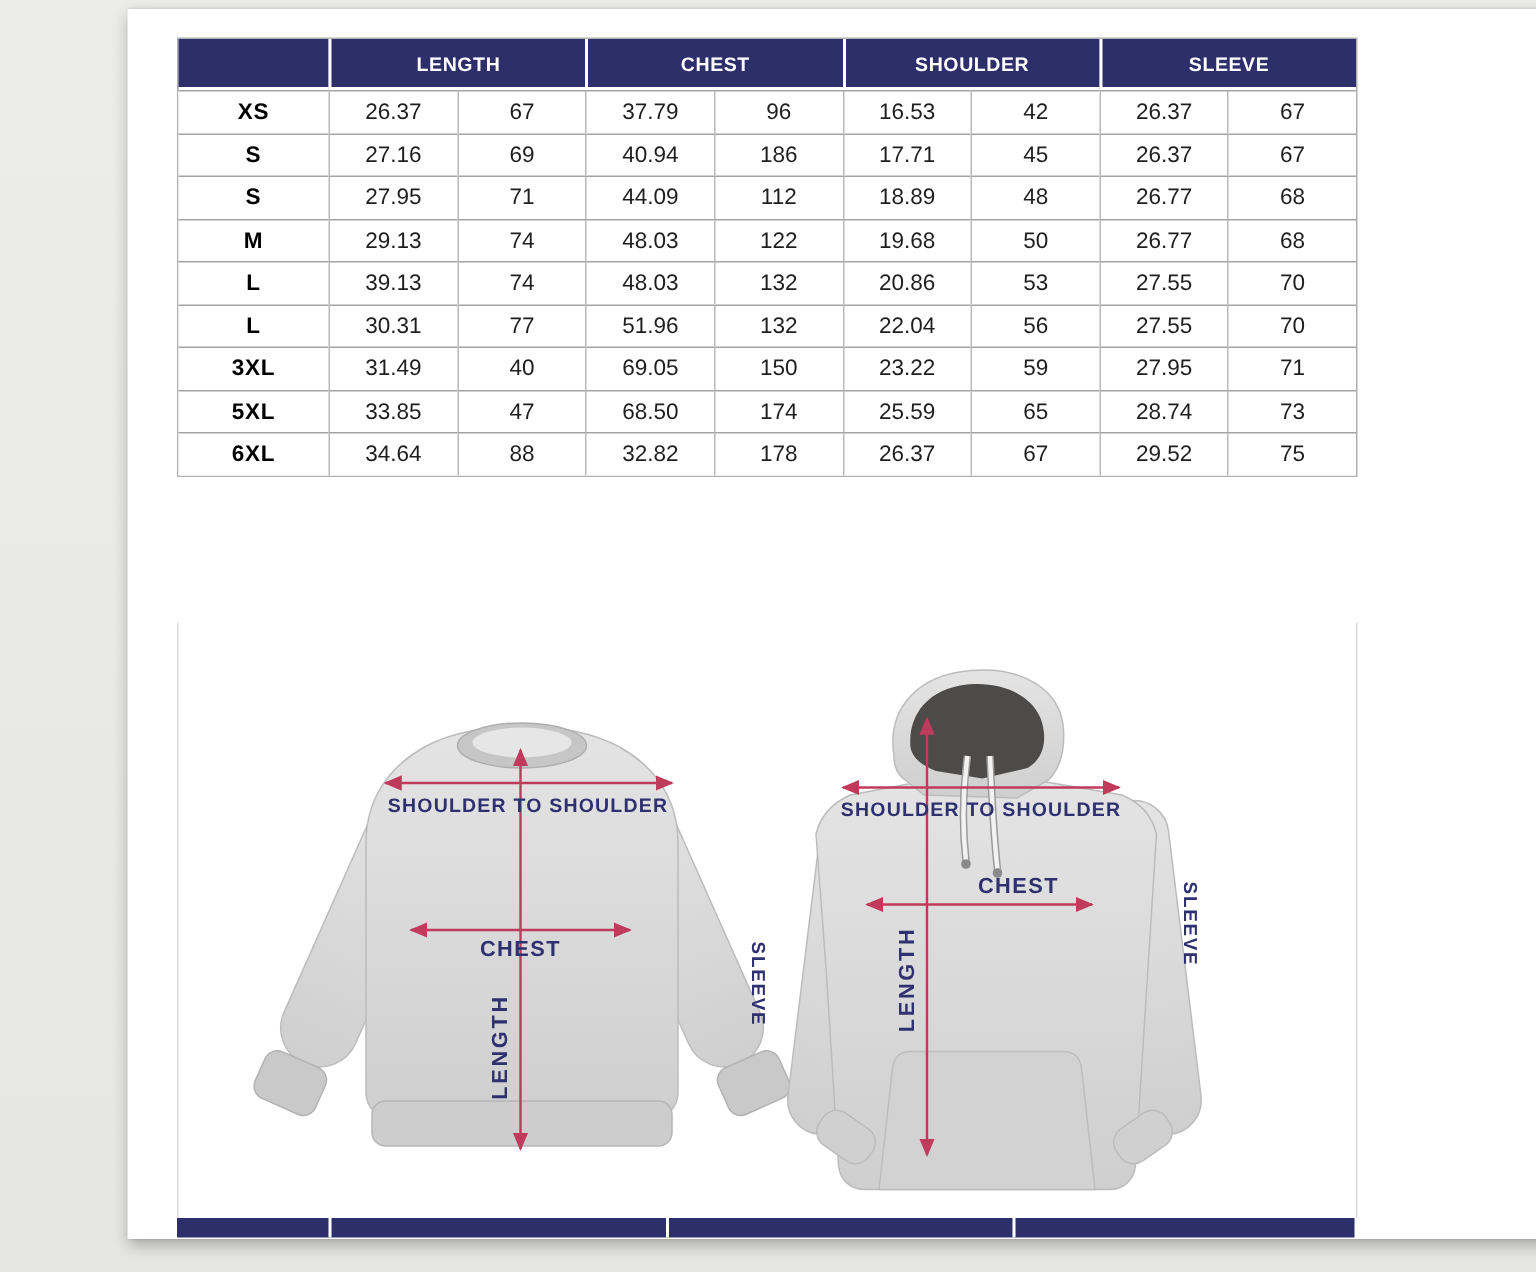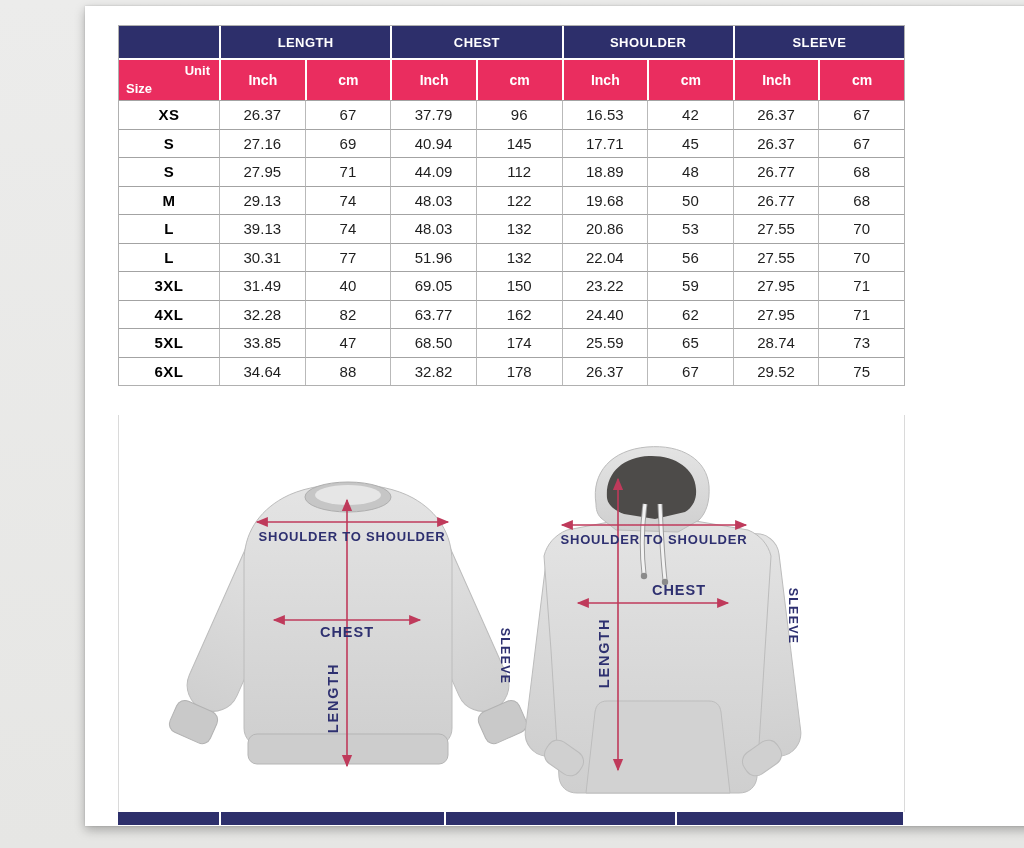--- a/index.html
+++ b/index.html
@@ -71,53 +71,39 @@
             <col>
         </colgroup>
         <thead>
           <tr class="grow" id="hrow1">
             <th></th>
           <th colspan="2">LENGTH</th>
               <th colspan="2">CHEST</th>
               <th colspan="2">SHOULDER</th>
               <th colspan="2">SLEEVE</th>
             </tr>
-          <tr class="urow" id="hrow2">
-            <th class="corner">
-              <span class="u">Unit</span>
-              <span class="s">Size</span>
-            </th>
-          <th>Inch</th>
-              <th>cm</th>
-              <th>Inch</th>
-              <th>cm</th>
-              <th>Inch</th>
-              <th>cm</th>
-              <th>Inch</th>
-              <th>cm</th>
-            </tr>
         </thead>
         <tbody id="tbody">
             <tr>
               <td class="size">XS</td>
               <td>26.37</td>
               <td>67</td>
               <td>37.79</td>
               <td>96</td>
               <td>16.53</td>
               <td>42</td>
               <td>26.37</td>
               <td>67</td>
             </tr>
             <tr>
               <td class="size">S</td>
               <td>27.16</td>
               <td>69</td>
               <td>40.94</td>
-              <td>145</td>
+              <td>186</td>
               <td>17.71</td>
               <td>45</td>
               <td>26.37</td>
               <td>67</td>
             </tr>
             <tr>
               <td class="size">S</td>
               <td>27.95</td>
               <td>71</td>
               <td>44.09</td>
@@ -161,31 +147,20 @@
               <td>70</td>
             </tr>
             <tr>
               <td class="size">3XL</td>
               <td>31.49</td>
               <td>40</td>
               <td>69.05</td>
               <td>150</td>
               <td>23.22</td>
               <td>59</td>
-              <td>27.95</td>
-              <td>71</td>
-            </tr>
-            <tr>
-              <td class="size">4XL</td>
-              <td>32.28</td>
-              <td>82</td>
-              <td>63.77</td>
-              <td>162</td>
-              <td>24.40</td>
-              <td>62</td>
               <td>27.95</td>
               <td>71</td>
             </tr>
             <tr>
               <td class="size">5XL</td>
               <td>33.85</td>
               <td>47</td>
               <td>68.50</td>
               <td>174</td>
               <td>25.59</td>

